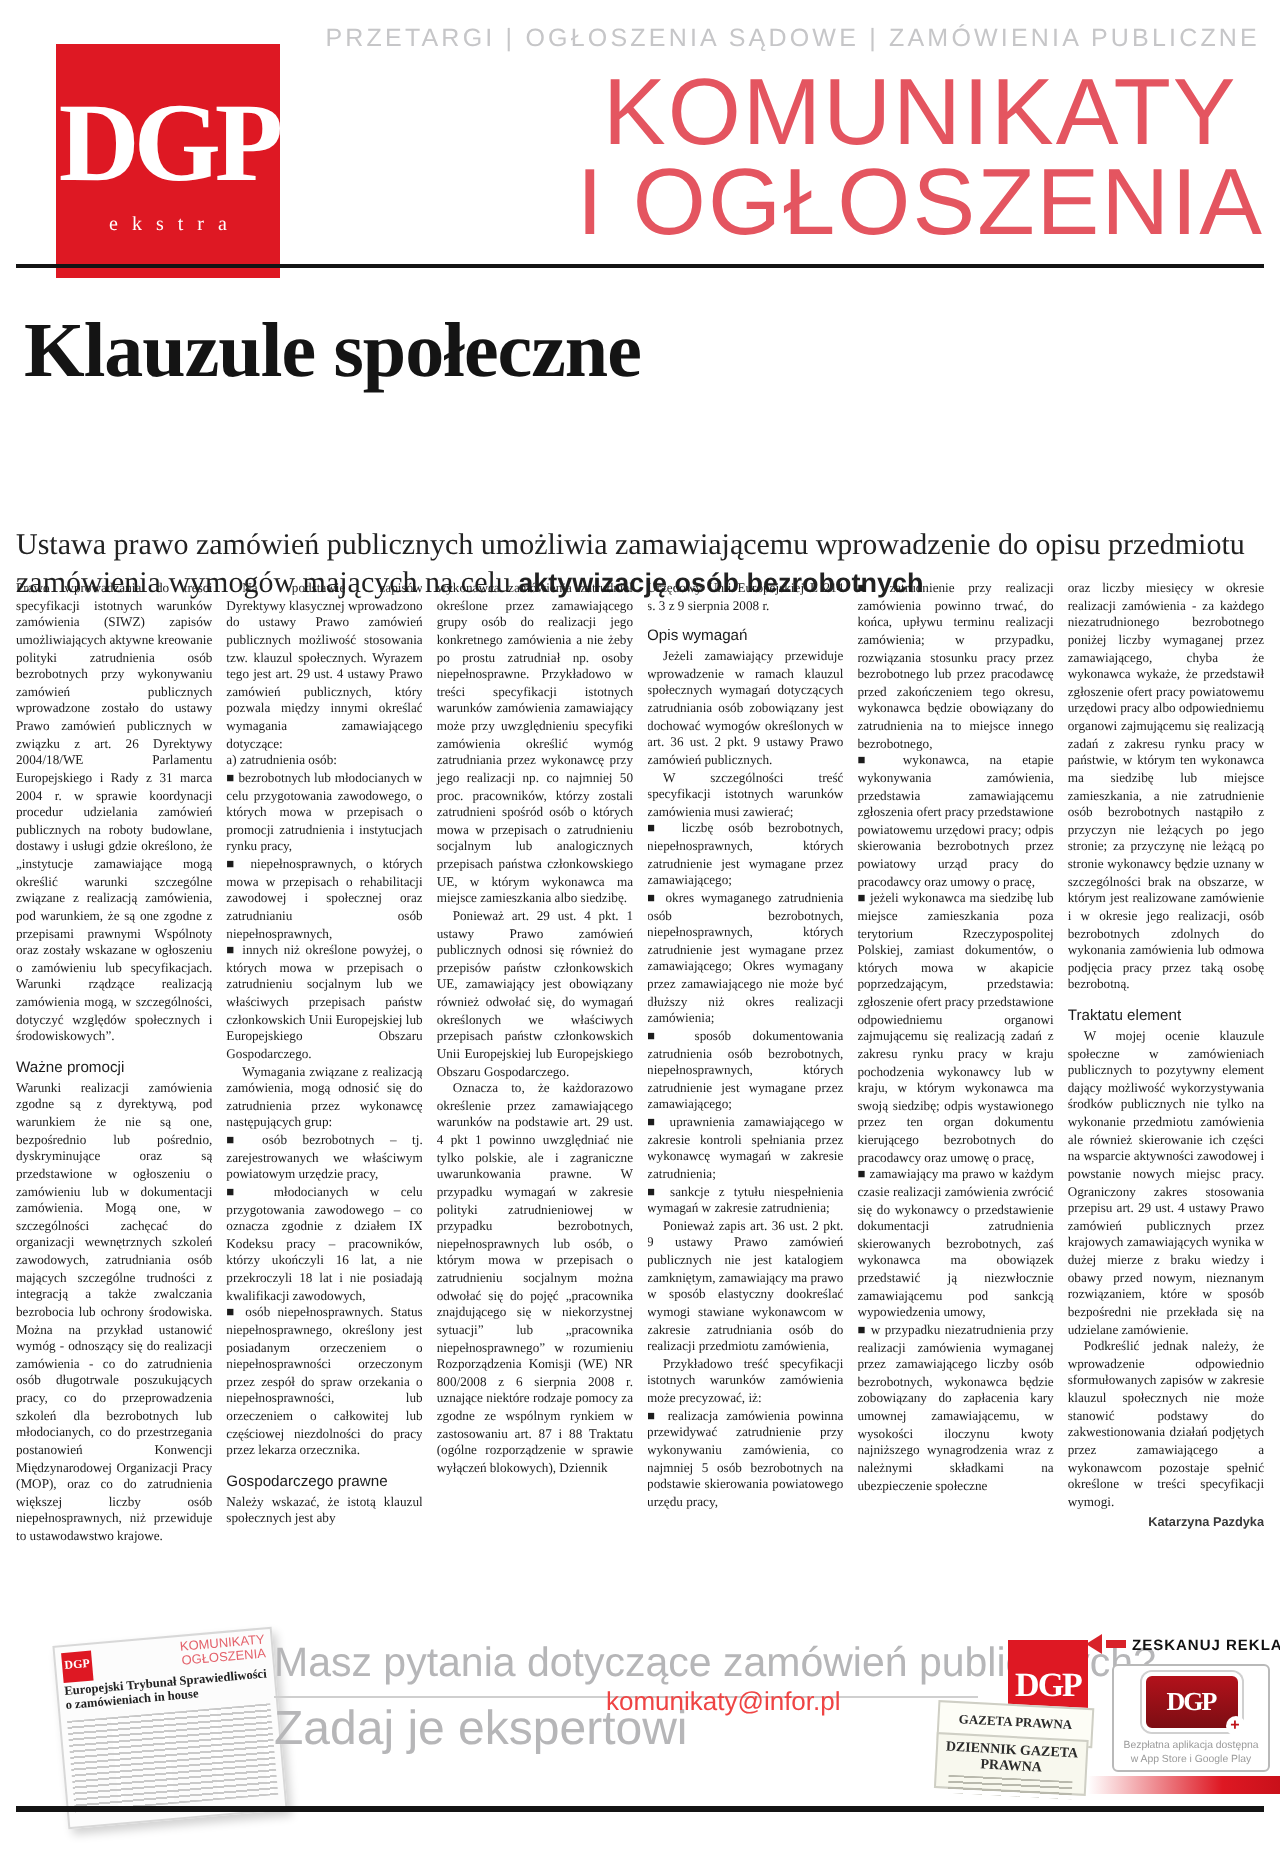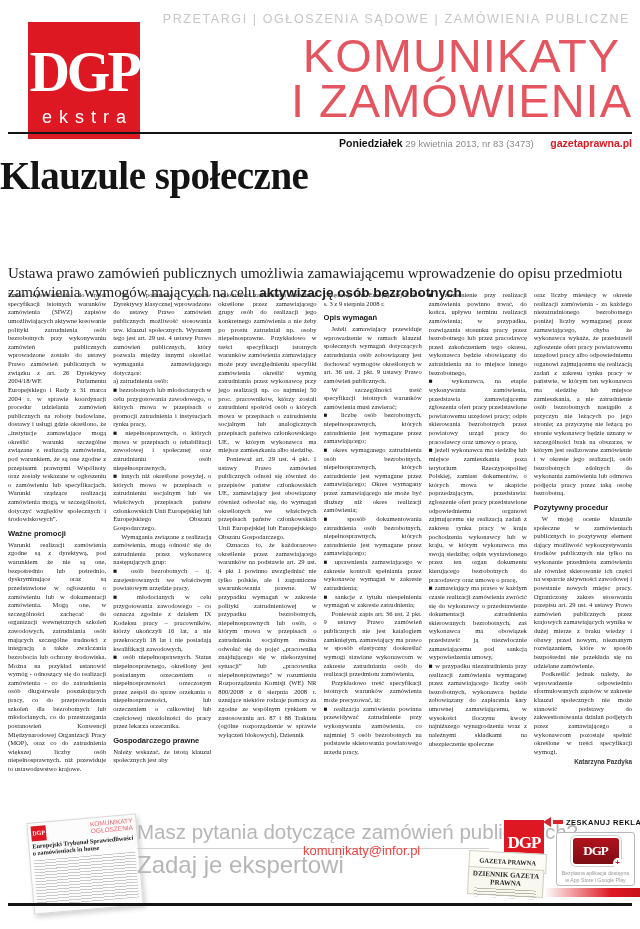--- a/index.html
+++ b/index.html
@@ -5,44 +5,44 @@
   html,body{margin:0;padding:0;background:#fff;}
   .page{position:relative;width:640px;height:929px;background:#fff;overflow:hidden;
         font-family:"Liberation Serif",serif;color:#1c1c1c;}
 
   
   .topics{position:absolute;top:12px;right:10px;font-family:"Liberation Sans",sans-serif;
           font-weight:300;font-size:12.5px;letter-spacing:1.6px;color:#c6c6c8;white-space:nowrap;}
   .logo{position:absolute;left:28px;top:22px;width:112px;height:117px;background:#de1823;}
   .logo-acronym{font-family:"Liberation Serif",serif;font-weight:700;font-size:56px;color:#fff;
           text-align:center;margin-top:22px;letter-spacing:-3px;line-height:1;}
-  .logo-sub{font-family:Liberation Sans, sans-serif;font-size:18px;color:#fff;text-align:center;
+  .logo-sub{font-family:Liberation Serif, serif;font-size:10px;color:#fff;text-align:center;
           letter-spacing:7px;margin-top:7px;padding-left:7px;}
   .masthead-title{position:absolute;top:34px;right:8px;text-align:center;
           font-family:"Liberation Sans",sans-serif;font-weight:100;color:#e45560;
           font-size:47px;line-height:.95;letter-spacing:1px;white-space:nowrap;}
   .rule-top{position:absolute;left:8px;right:8px;top:132px;height:2px;background:#141414;}
   .dateline{position:absolute;top:137px;right:8px;font-family:"Liberation Sans",sans-serif;
           font-size:9.5px;color:#8a8a8a;white-space:nowrap;}
   .dateline .day{font-weight:700;color:#111;font-size:10.5px;}
   .dateline .site{font-weight:700;color:#de1823;font-size:10.5px;margin-left:14px;}
 
   
-  .headline{position:absolute;left:0;top:156px;font-family:"Liberation Serif",serif;
+  .headline{position:absolute;left:12px;top:156px;font-family:"Liberation Serif",serif;
           font-weight:700;font-size:39px;line-height:1.04;color:#141414;letter-spacing:-.5px;}
   .lead{position:absolute;left:8px;top:249px;width:620px;font-size:15px;line-height:1.25;color:#222;}
   .lead .lead-bold{font-family:"Liberation Sans",sans-serif;font-weight:700;font-size:13.5px;}
 
   
   .columns{position:absolute;left:8px;top:291px;width:624px;height:507px;display:flex;gap:7px;}
   .col{flex:1 1 0;overflow:hidden;font-size:6.6px;line-height:1.31;text-align:justify;}
   .blk-p{margin:0;text-indent:8px;}
   .blk-f{margin:0;}
   .blk-b{margin:0;}
-  .blk-h{margin:5px 0 2px;font-family:"Liberation Sans",sans-serif;font-weight:700;
+  .blk-h{margin:5px 0 2px;font-family:"Liberation Sans",sans-serif;font-weight:400;
          font-size:7.6px;text-align:left;}
   .blk-sig{margin:2px 0 0;text-align:right;font-family:"Liberation Sans",sans-serif;
          font-weight:700;font-size:6.4px;color:#3a3a3a;}
 
   
   .ad-thumb{position:absolute;left:30px;top:818px;width:102px;height:84px;background:#fcfcfc;
          border:1px solid #d8d8d8;transform:rotate(-5deg);box-shadow:2px 3px 5px rgba(0,0,0,.18);
          overflow:hidden;padding:3px;}
   .ad-thumb-head{display:flex;gap:2px;align-items:flex-start;}
   .thumb-logo{width:15px;height:15px;background:#de1823;color:#fff;font-family:"Liberation Serif",serif;
@@ -101,30 +101,25 @@
 
   <div class="topics">PRZETARGI | OGŁOSZENIA SĄDOWE | ZAMÓWIENIA PUBLICZNE</div>
 
   <div class="logo">
     <div class="logo-acronym">DGP</div>
     <div class="logo-sub">ekstra</div>
   </div>
 
   <div class="masthead-title">
     <div>KOMUNIKATY</div>
-    <div>I ZAMÓWIENIA</div>
+    <div>I OGŁOSZENIA</div>
   </div>
 
   <div class="rule-top"></div>
 
-  <div class="dateline">
-    <span class="day">Poniedziałek</span>
-    <span>29 kwietnia 2013, nr 83 (3473)</span>
-    <span class="site">gazetaprawna.pl</span>
-  </div>
 
   <h1 class="headline" style="margin:0;">
     <div>Klauzule społeczne</div>
   </h1>
 
   <p class="lead">
     <span>Ustawa prawo zamówień publicznych umożliwia zamawiającemu wprowadzenie do opisu przedmiotu zamówienia wymogów mających na celu </span><span class="lead-bold">aktywizację osób bezrobotnych</span>
   </p>
 
   <div class="columns">
@@ -167,21 +162,21 @@
       </div>
       <div class="col">
         <p class="blk-b">■ zatrudnienie przy realizacji zamówienia powinno trwać, do końca, upływu terminu realizacji zamówienia; w przypadku, rozwiązania stosunku pracy przez bezrobotnego lub przez pracodawcę przed zakończeniem tego okresu, wykonawca będzie obowiązany do zatrudnienia na to miejsce innego bezrobotnego,</p>
         <p class="blk-b">■ wykonawca, na etapie wykonywania zamówienia, przedstawia zamawiającemu zgłoszenia ofert pracy przedstawione powiatowemu urzędowi pracy; odpis skierowania bezrobotnych przez powiatowy urząd pracy do pracodawcy oraz umowy o pracę,</p>
         <p class="blk-b">■ jeżeli wykonawca ma siedzibę lub miejsce zamieszkania poza terytorium Rzeczypospolitej Polskiej, zamiast dokumentów, o których mowa w akapicie poprzedzającym, przedstawia: zgłoszenie ofert pracy przedstawione odpowiedniemu organowi zajmującemu się realizacją zadań z zakresu rynku pracy w kraju pochodzenia wykonawcy lub w kraju, w którym wykonawca ma swoją siedzibę; odpis wystawionego przez ten organ dokumentu kierującego bezrobotnych do pracodawcy oraz umowę o pracę,</p>
         <p class="blk-b">■ zamawiający ma prawo w każdym czasie realizacji zamówienia zwrócić się do wykonawcy o przedstawienie dokumentacji zatrudnienia skierowanych bezrobotnych, zaś wykonawca ma obowiązek przedstawić ją niezwłocznie zamawiającemu pod sankcją wypowiedzenia umowy,</p>
         <p class="blk-b">■ w przypadku niezatrudnienia przy realizacji zamówienia wymaganej przez zamawiającego liczby osób bezrobotnych, wykonawca będzie zobowiązany do zapłacenia kary umownej zamawiającemu, w wysokości iloczynu kwoty najniższego wynagrodzenia wraz z należnymi składkami na ubezpieczenie społeczne</p>
       </div>
       <div class="col">
         <p class="blk-f">oraz liczby miesięcy w okresie realizacji zamówienia - za każdego niezatrudnionego bezrobotnego poniżej liczby wymaganej przez zamawiającego, chyba że wykonawca wykaże, że przedstawił zgłoszenie ofert pracy powiatowemu urzędowi pracy albo odpowiedniemu organowi zajmującemu się realizacją zadań z zakresu rynku pracy w państwie, w którym ten wykonawca ma siedzibę lub miejsce zamieszkania, a nie zatrudnienie osób bezrobotnych nastąpiło z przyczyn nie leżących po jego stronie; za przyczynę nie leżącą po stronie wykonawcy będzie uznany w szczególności brak na obszarze, w którym jest realizowane zamówienie i w okresie jego realizacji, osób bezrobotnych zdolnych do wykonania zamówienia lub odmowa podjęcia pracy przez taką osobę bezrobotną.</p>
-        <h3 class="blk-h">Pozytywny procedur</h3>
+        <h3 class="blk-h">Traktatu element</h3>
         <p class="blk-p">W mojej ocenie klauzule społeczne w zamówieniach publicznych to pozytywny element dający możliwość wykorzystywania środków publicznych nie tylko na wykonanie przedmiotu zamówienia ale również skierowanie ich części na wsparcie aktywności zawodowej i powstanie nowych miejsc pracy. Ograniczony zakres stosowania przepisu art. 29 ust. 4 ustawy Prawo zamówień publicznych przez krajowych zamawiających wynika w dużej mierze z braku wiedzy i obawy przed nowym, nieznanym rozwiązaniem, które w sposób bezpośredni nie przekłada się na udzielane zamówienie.</p>
         <p class="blk-p">Podkreślić jednak należy, że wprowadzenie odpowiednio sformułowanych zapisów w zakresie klauzul społecznych nie może stanowić podstawy do zakwestionowania działań podjętych przez zamawiającego a wykonawcom pozostaje spełnić określone w treści specyfikacji wymogi.</p>
         <p class="blk-sig">Katarzyna Pazdyka</p>
       </div>
     </div>
 
   <div class="ad-thumb">
     <div class="ad-thumb-head">
       <div class="thumb-logo">DGP</div>
       <div class="thumb-title">KOMUNIKATY OGŁOSZENIA</div>

